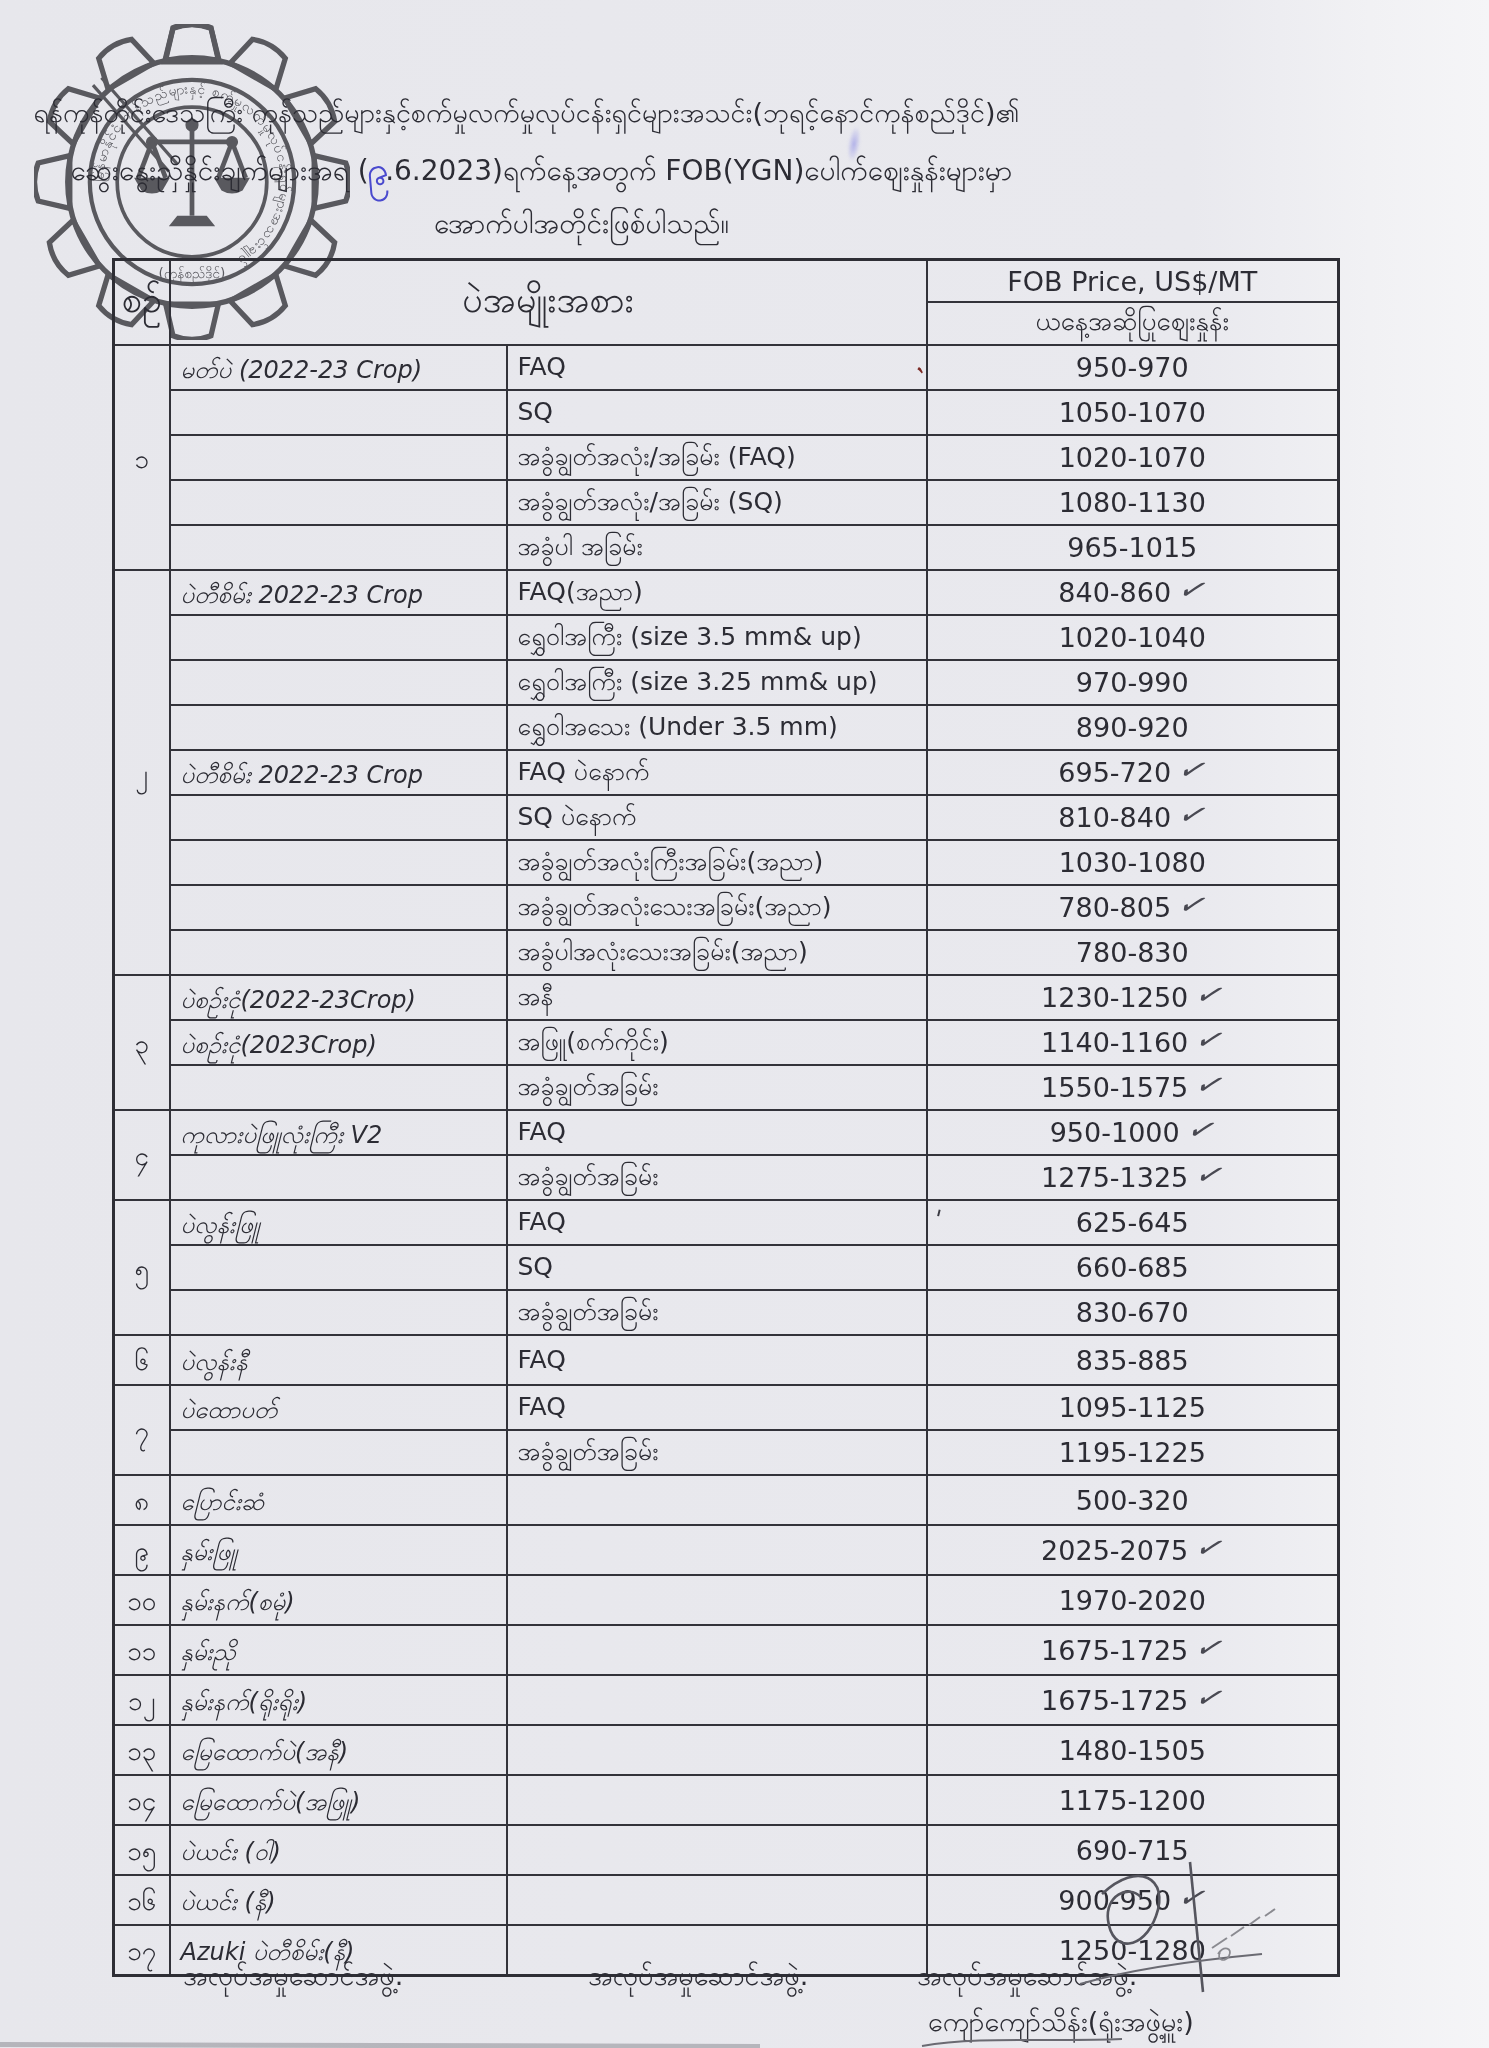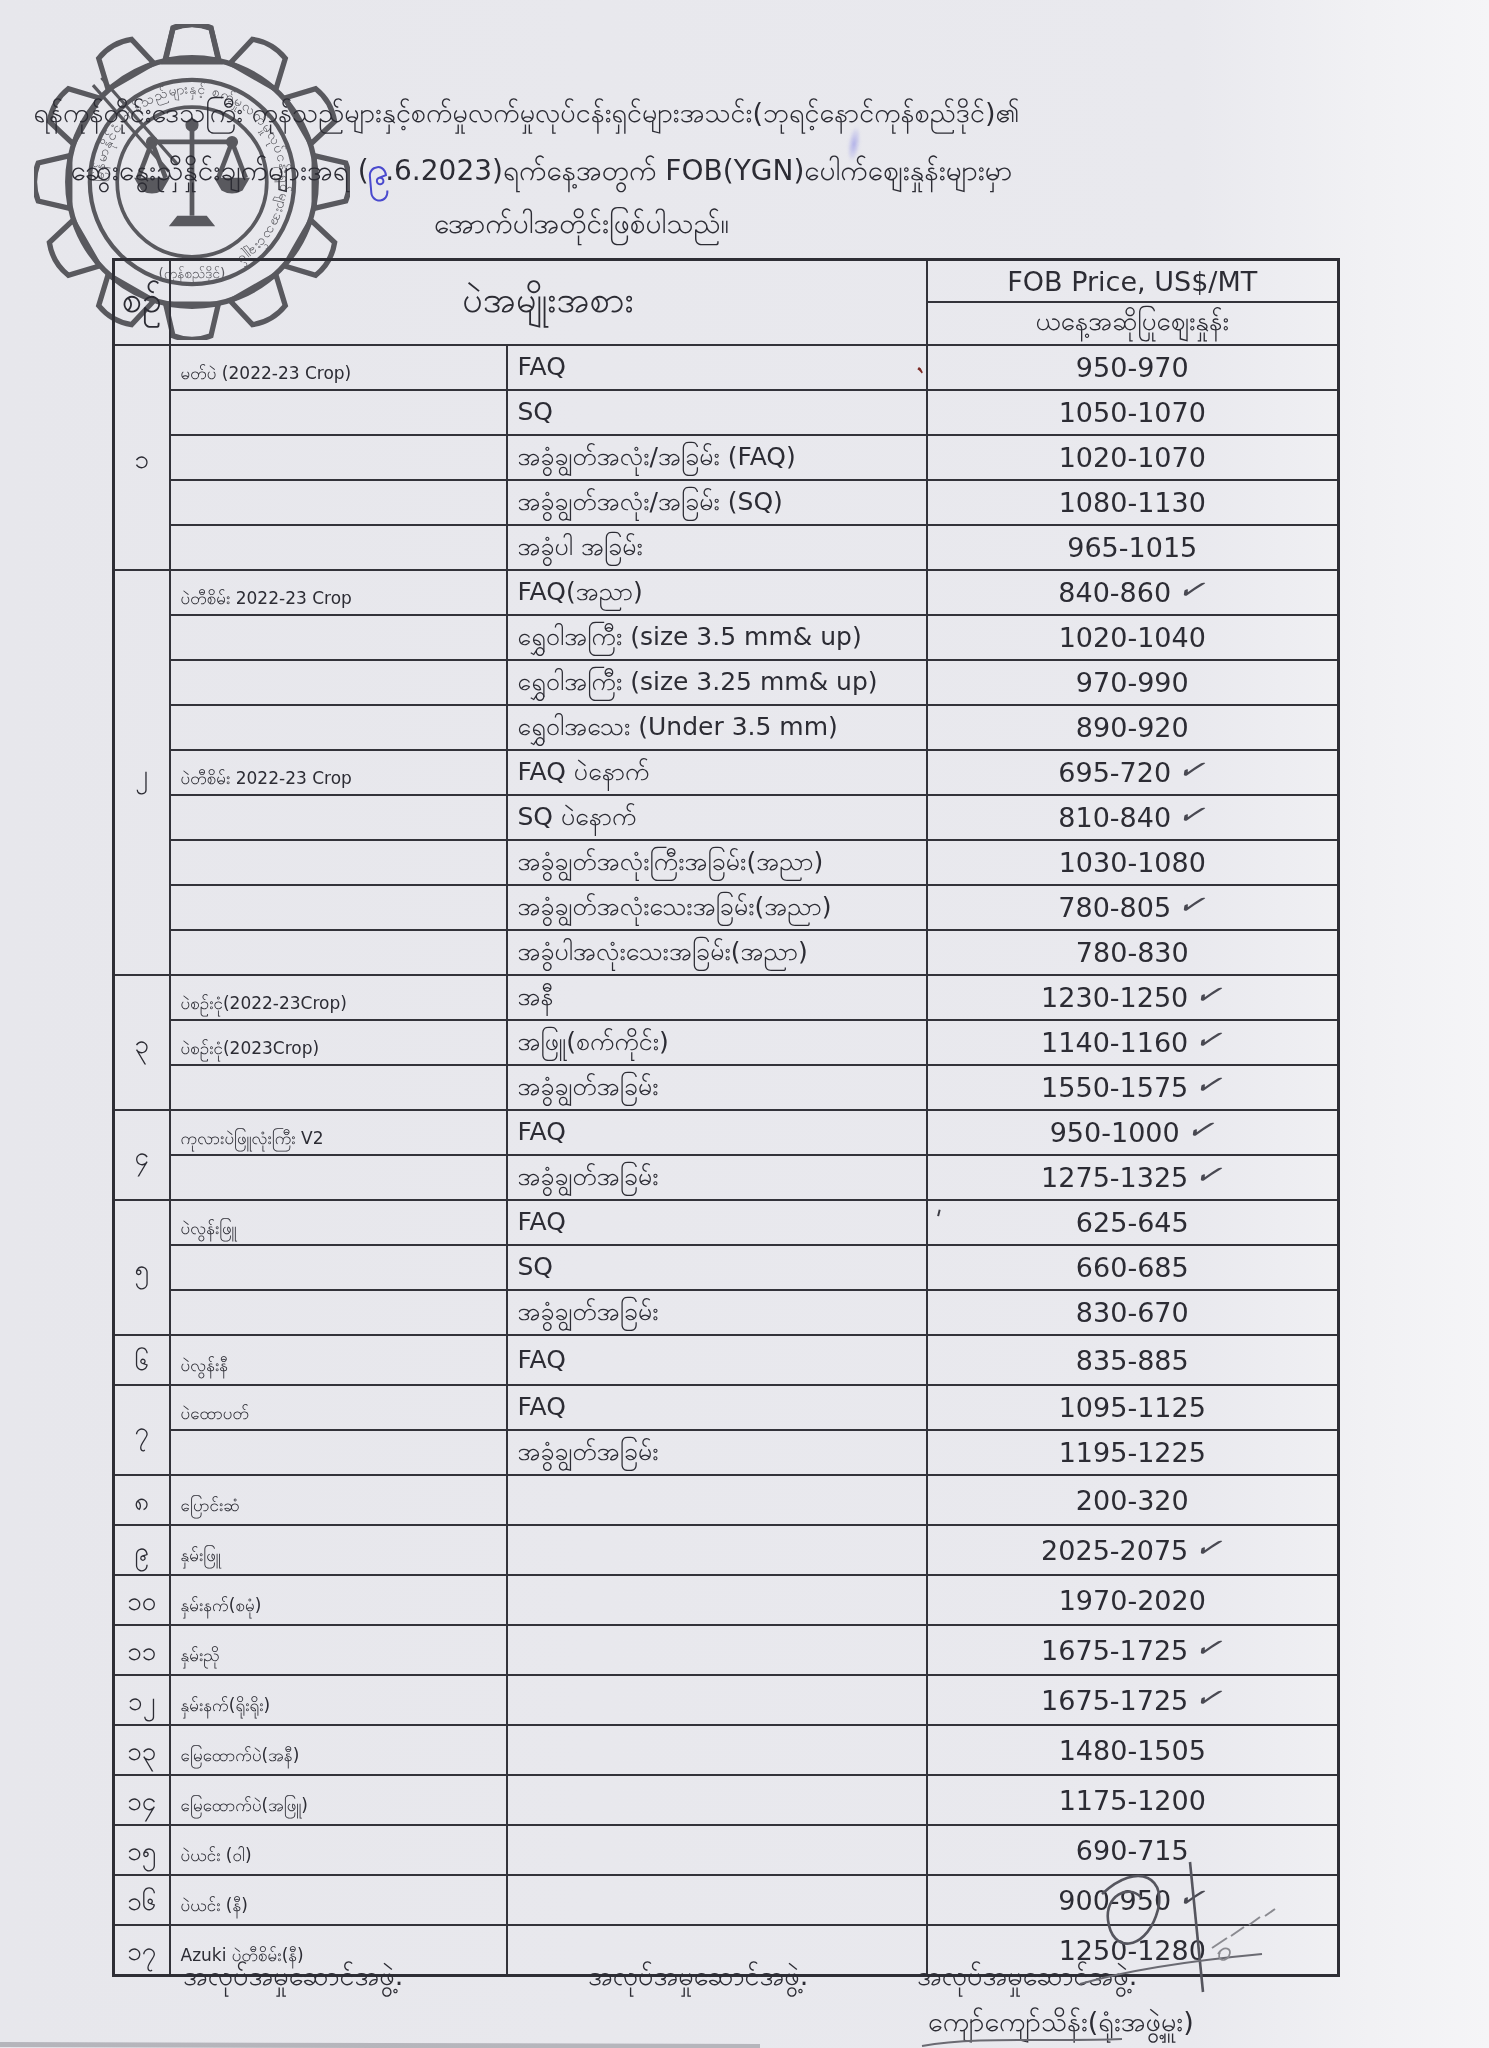--- a/index.html
+++ b/index.html
@@ -30,21 +30,21 @@
   }
   
   .table-wrap{position:absolute;left:112px;top:258px;}
   table.price{border-collapse:collapse;table-layout:fixed;width:1225px;border:3px solid #2e2e35;}
   table.price td{border:2px solid #33333a;vertical-align:middle;overflow:visible;}
   .h-no,.h-type{text-align:center;font-size:36px;}
   .h-price{height:38px;text-align:center;font-size:27px;}
   .h-price-sub{height:36px;text-align:center;font-size:26px;margin-left:17px;}
   tbody tr{height:45px;}
   td.c-no{vertical-align:top;padding-top:8px;text-align:center;font-size:26px;}
-  td.c-group{padding:14px 6px 2px 10px;font-size:17px;line-height:1.15;position:relative;}
+  td.c-group{padding:8px 6px 2px 10px;font-size:24px;line-height:1.15;position:relative;font-style:italic;}
   td.c-grade{padding:2px 6px 2px 10px;font-size:25px;line-height:1.15;position:relative;}
   td.c-price{text-align:center;font-size:27px;position:relative;white-space:nowrap;}
   .check{
     display:inline-block;margin-left:10px;color:#494952;font-size:30px;
     transform:rotate(10deg) skewX(-18deg);vertical-align:2px;line-height:0;
   }
   .red-speck{
     position:absolute;right:8px;top:6px;color:#7c2a24;font-size:26px;
     transform:rotate(-55deg);line-height:1;
   }
@@ -297,21 +297,21 @@
           </tr>
           <tr>
             <td class="c-group"></td>
             <td class="c-grade">အခွံချွတ်အခြမ်း</td>
             <td class="c-price"><span>1195-1225</span></td>
           </tr>
           <tr>
             <td class="c-no" rowspan="1">၈</td>
             <td class="c-group">ပြောင်းဆံ</td>
             <td class="c-grade"></td>
-            <td class="c-price"><span>200-320</span></td>
+            <td class="c-price"><span>500-320</span></td>
           </tr>
           <tr>
             <td class="c-no" rowspan="1">၉</td>
             <td class="c-group">နှမ်းဖြူ</td>
             <td class="c-grade"></td>
             <td class="c-price"><span>2025-2075</span><span class="check">✓</span></td>
           </tr>
           <tr>
             <td class="c-no" rowspan="1">၁၀</td>
             <td class="c-group">နှမ်းနက်(စမုံ)</td>

